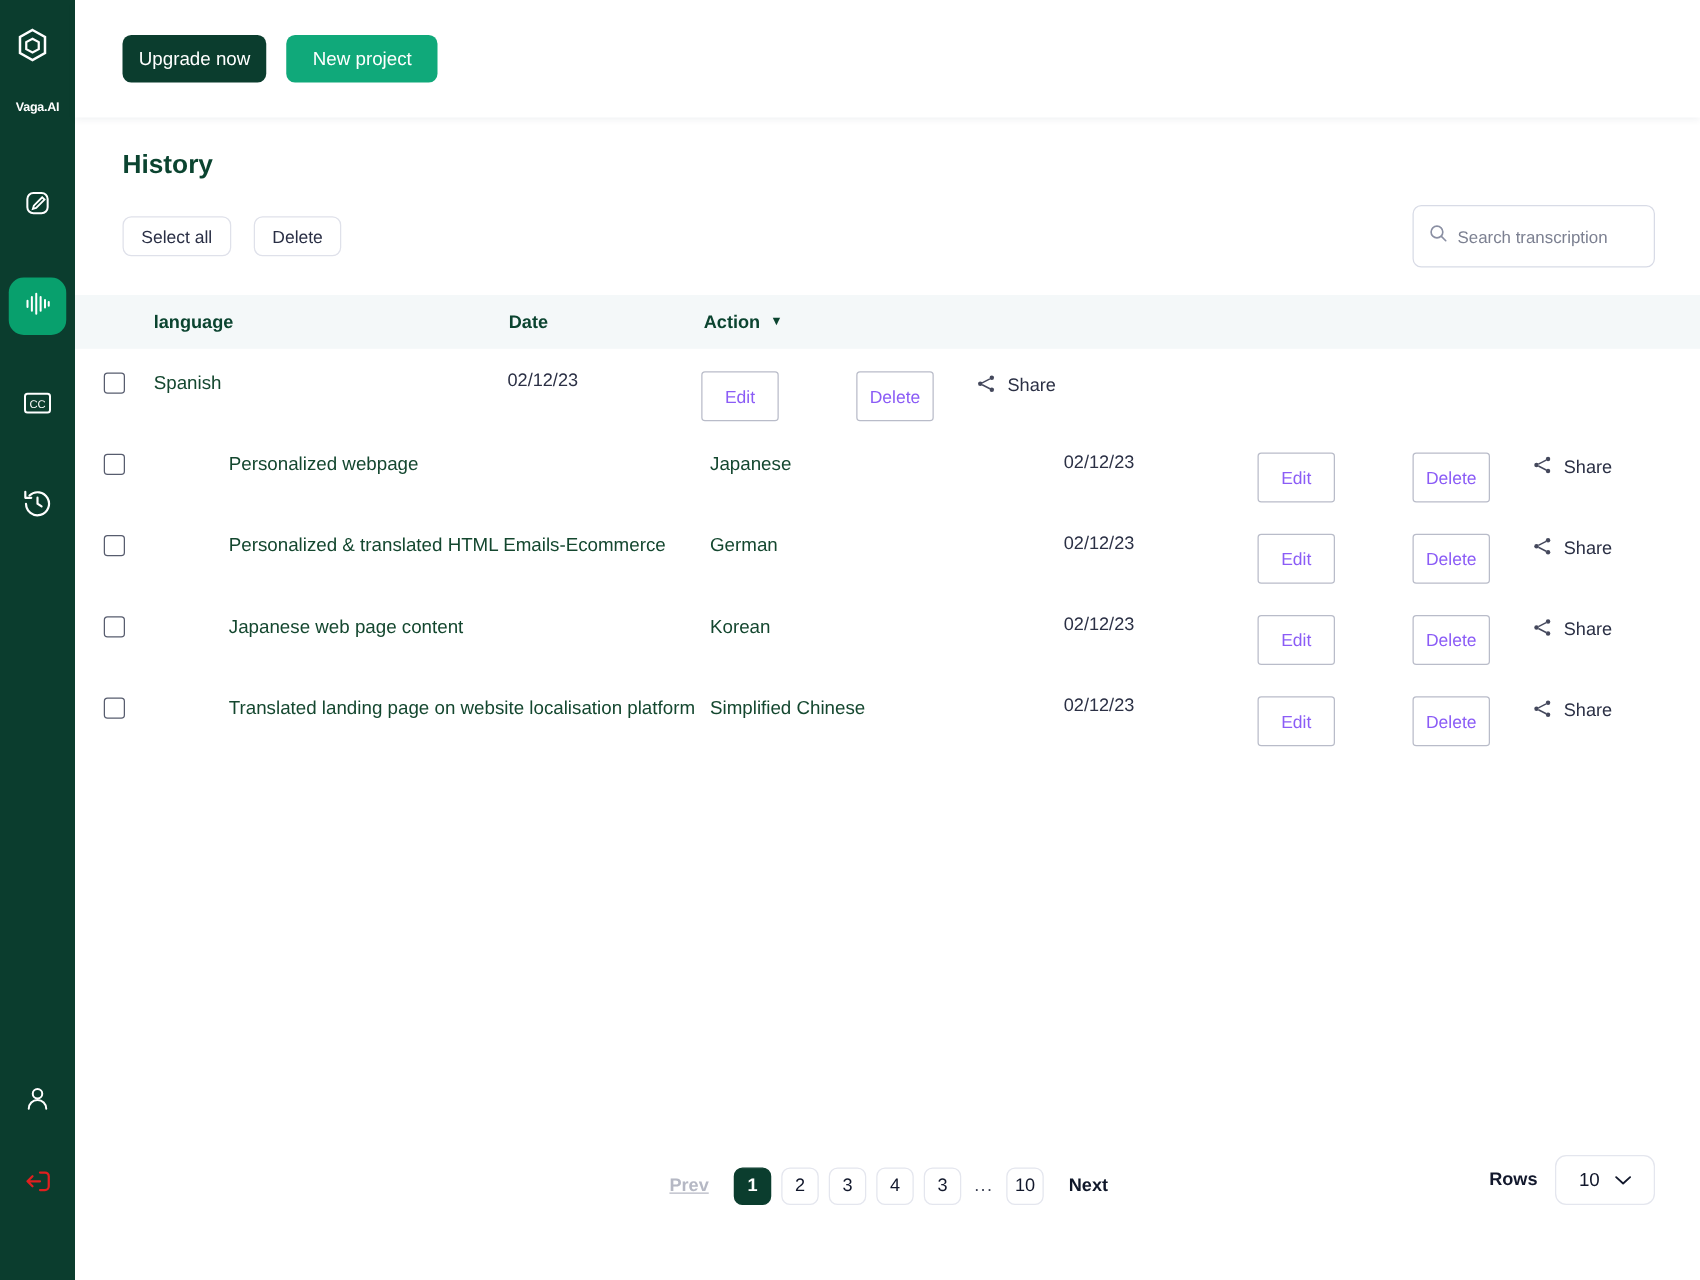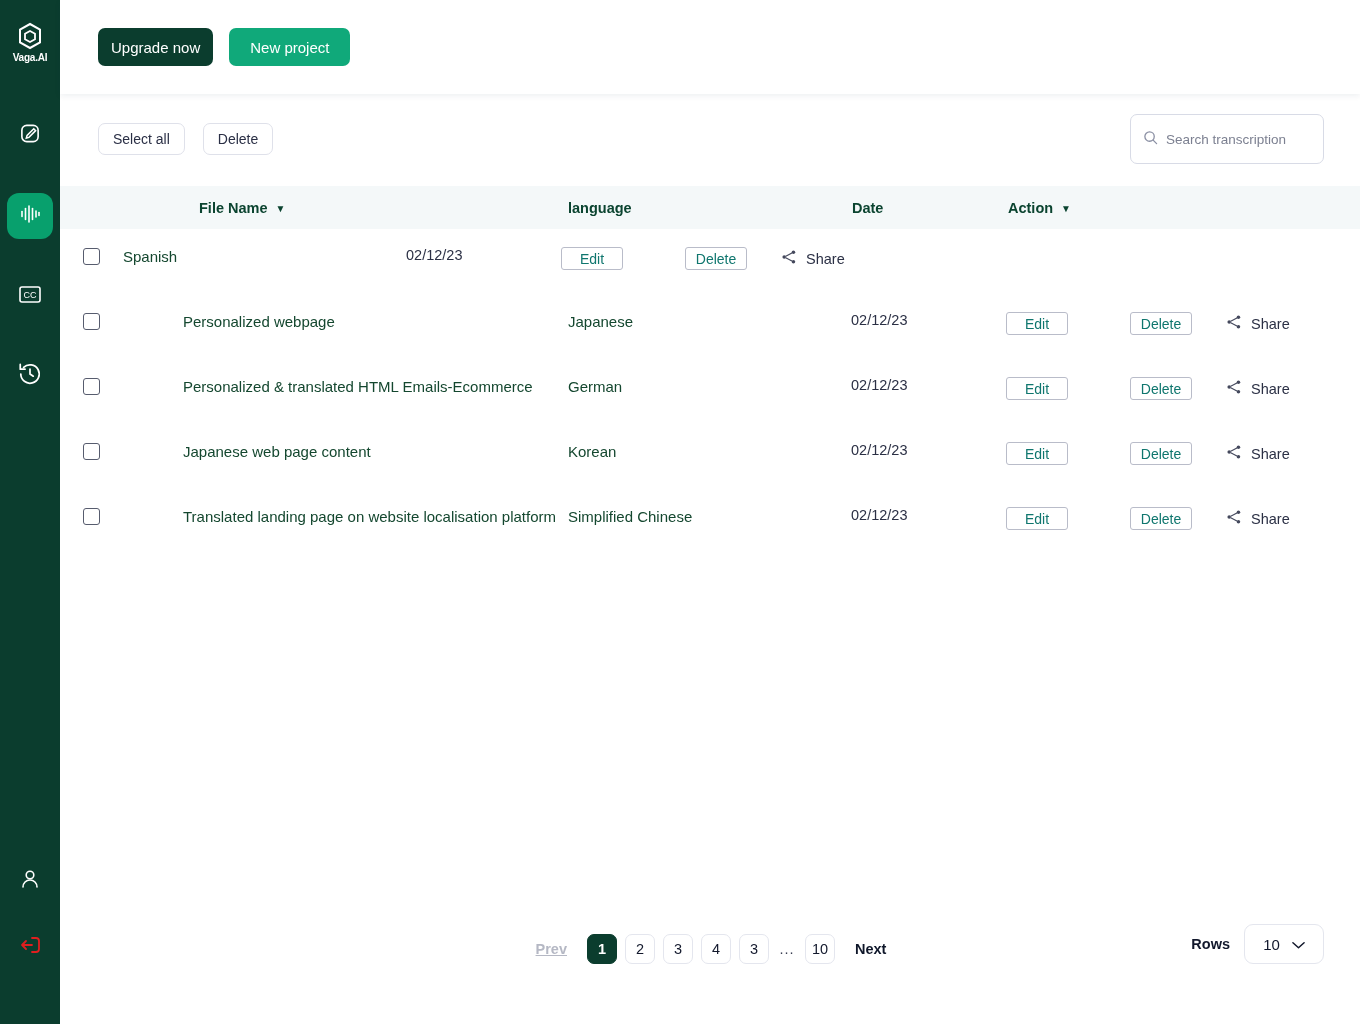--- a/index.html
+++ b/index.html
@@ -14,21 +14,21 @@
   
   .sidebar {
     width: 60px; height: 1024px;
     background: #0b3d2e;
     display: flex; flex-direction: column; align-items: center;
     flex: 0 0 60px;
     position: relative;
   }
   .logo-block {
     margin-top: 22px;
-    display: flex; flex-direction: column; align-items: center;
+    display: flex; flex-direction: column;  gap: 29px;
   }
   .logo-mark { width: 26px; height: 28px; }
   .logo-text {
     color: #ffffff; font-size: 10px; font-weight: bold;
     margin-top: 2px; letter-spacing: -0.2px;
   }
   .nav-items { margin-top: 50px; display: flex; flex-direction: column; align-items: center; }
   .nav-item {
     width: 46px; height: 46px; border-radius: 12px;
     display: flex; align-items: center; justify-content: center;
@@ -118,21 +118,21 @@
   .row .col-date { padding-left: 45px; color: #2b3045; font-size: 14.5px; }
   .row .col-act { display: flex; align-items: flex-start; gap: 0; padding-left: 22px; }
 
   .chk {
     width: 17px; height: 17px; border: 1.6px solid #575c6e; border-radius: 3px;
     background: #fff; cursor: pointer; display: block;
   }
 
   .act-btn {
     border: 1px solid #b9bcc9; background: #fff; border-radius: 3px;
-    height: 23px; min-width: 62px; font-size: 14px; color: #0f766e;
+    height: 40px; min-width: 62px; font-size: 14px; color: #8b5cf6;
     font-family: inherit; cursor: pointer; padding: 0 8px;
   }
   .act-gap1 { width: 62px; }
   .act-gap2 { width: 34px; }
   .share {
     display: flex; align-items: center; gap: 9px; cursor: pointer;
     font-size: 14.5px; color: #2b3045; height: 23px;
   }
 
   
@@ -245,43 +245,43 @@
 
     <div class="topbar">
       <div class="topbar-actions">
         <button class="btn-upgrade">Upgrade now</button>
         <button class="btn-new">New project</button>
       </div>
     </div>
 
     <div class="content">
 
+      <div class="section-head">
+        <div class="section-title">History</div>
+      </div>
 
       <div class="toolbar">
         <div class="toolbar-left">
           <button class="btn-outline">Select all</button>
           <button class="btn-outline">Delete</button>
         </div>
         <div class="search-box">
           <span>
             <svg width="15" height="15" viewBox="0 0 16 16" fill="none">
               <circle cx="7" cy="7" r="5" stroke="#8a8fa3" stroke-width="1.4"></circle>
               <line x1="10.8" y1="10.8" x2="14.5" y2="14.5" stroke="#8a8fa3" stroke-width="1.4" stroke-linecap="round"></line>
             </svg>
           </span>
           <input type="text" placeholder="Search transcription" style="">
         </div>
       </div>
 
       <div class="table">
         <div class="thead">
           <div class="col-check"></div>
-          <div class="col-name">
-            <span>File Name</span><span class="caret">▼</span>
-          </div>
           <div class="col-lang">
             <span>language</span>
           </div>
           <div class="col-date">
             <span>Date</span>
           </div>
           <div class="col-act">
             <span>Action</span><span class="caret">▼</span>
           </div>
         </div>

